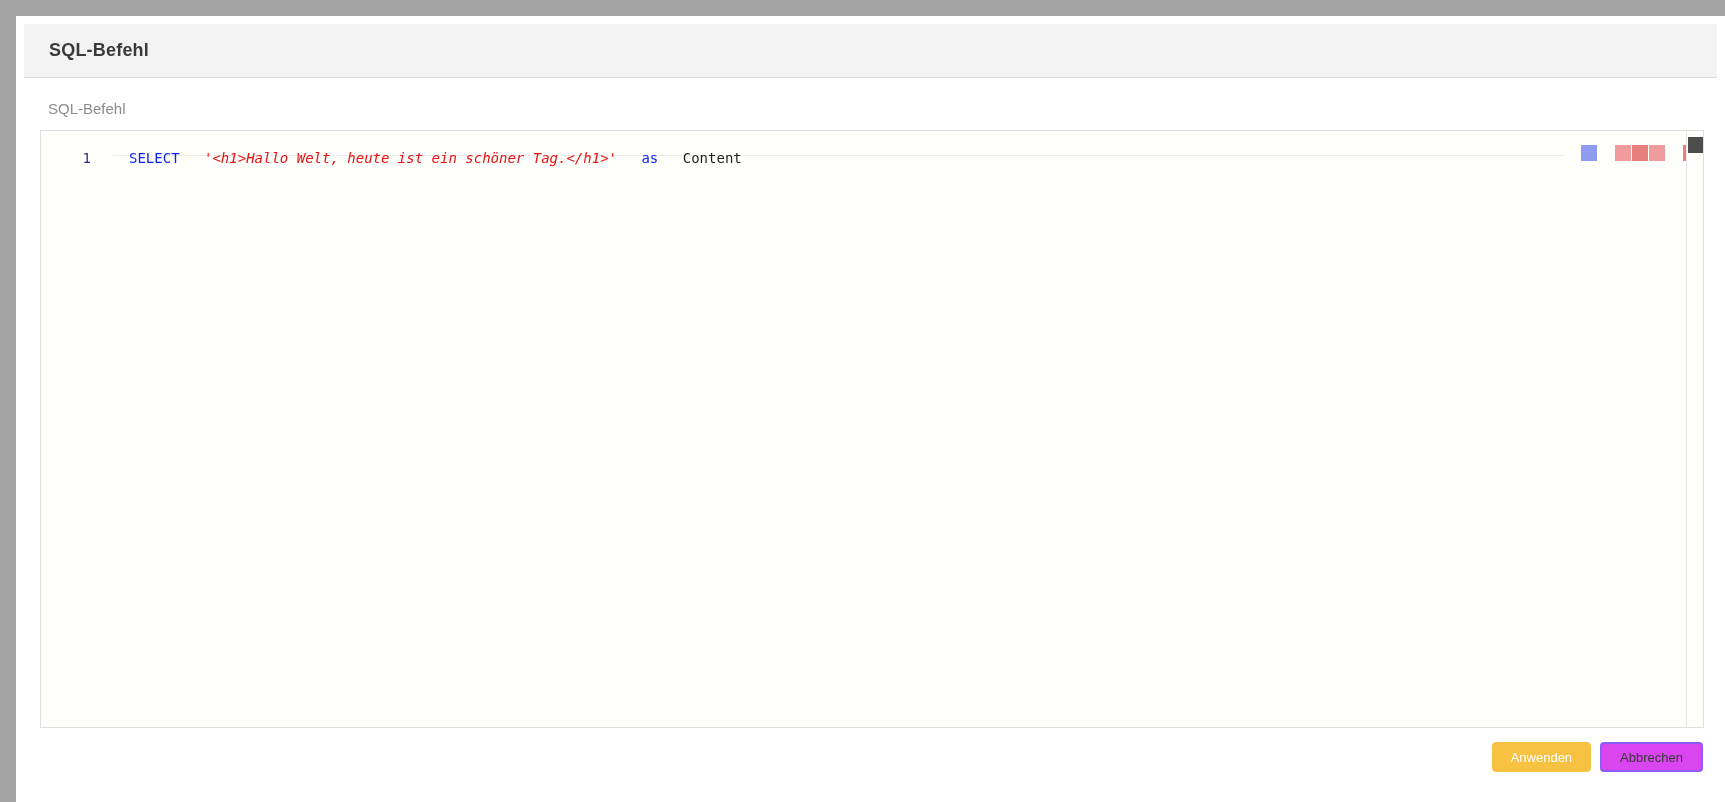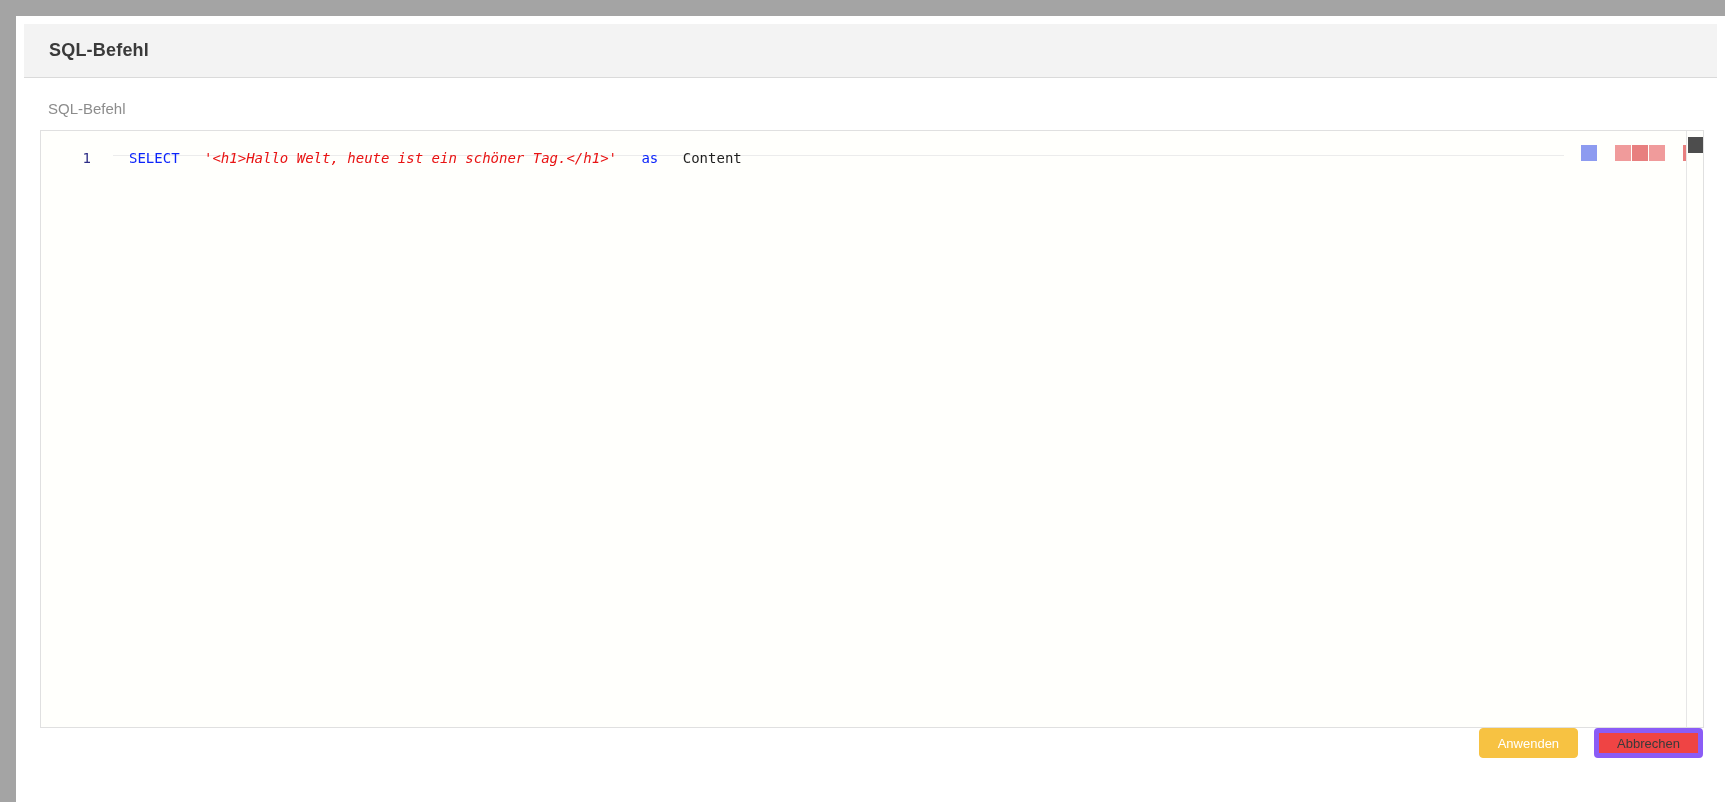--- a/index.html
+++ b/index.html
@@ -105,41 +105,41 @@
   .vscrollbar-thumb {
     position: absolute;
     top: 6px; left: 1px; right: 1px;
     height: 6px;
     background: #4d4d4d;
   }
   .dialog-footer {
     flex: 0 0 66px;
     display: flex;
     justify-content: flex-end;
-    align-items: flex-start;
-    gap: 16px;
+    align-items: center;
+    gap: 9px;
     padding: 0 14px 8px 0;
   }
   .btn {
     height: 30px;
     min-width: 93px;
     padding: 0 18px;
     border-radius: 4px;
     font-family: "Liberation Sans", sans-serif;
     font-size: 13px;
     cursor: pointer;
   }
   .btn-apply {
     background: var(--accent, #f7c242);
     border: 1px solid var(--accent, #f7c242);
     color: #ffffff;
   }
   .btn-cancel {
-    background: #ef4444;
-    border: 5px solid #8b5cf6;
+    background: #d946ef;
+    border: 2px solid #8b5cf6;
     color: #3a3a3a;
   }
 </style>
 </head>
 <body>
 
 <div class="dialog">
 
   <div class="dialog-header">
     <div class="dialog-title">SQL-Befehl</div>

